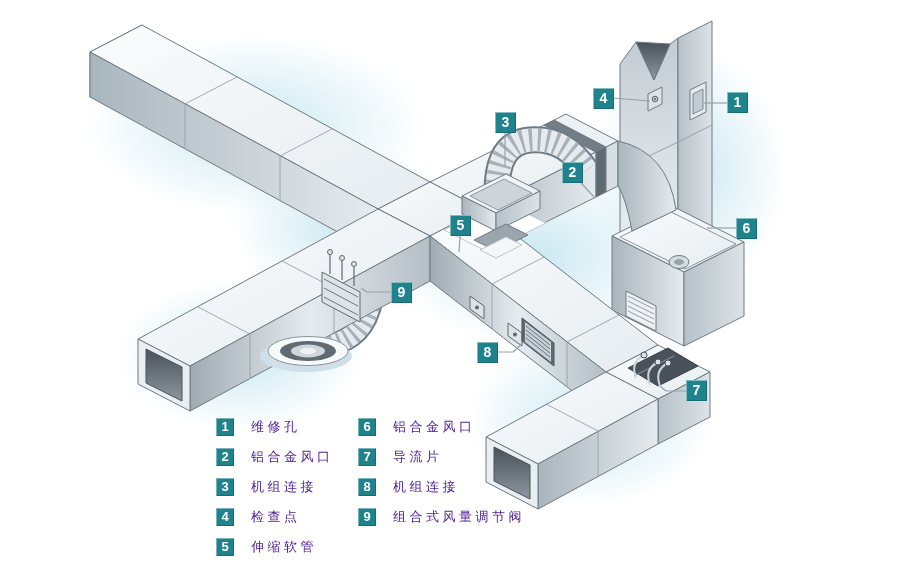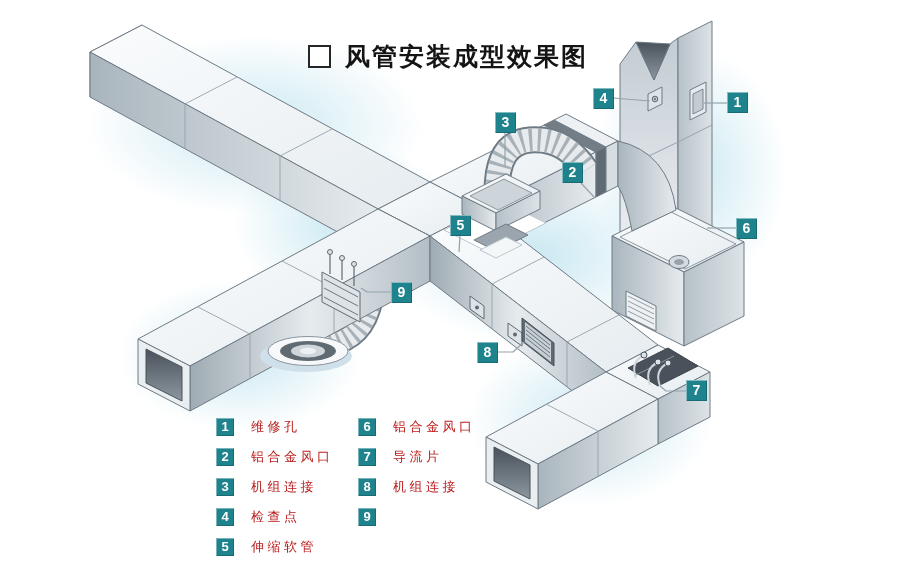--- a/index.html
+++ b/index.html
@@ -11,21 +11,21 @@
   .badge{position:absolute;width:21px;height:21px;background:#1e838c;color:#fff;
          font-weight:bold;font-size:14px;line-height:21px;text-align:center;z-index:5;
          box-shadow:inset 1px 1px 0 rgba(255,255,255,.45), inset -1px -1px 0 rgba(0,0,0,.18);}
   .title{position:absolute;left:308px;top:40px;display:flex;align-items:center;gap:14px;z-index:6;}
   .chk{width:19px;height:19px;border:2.5px solid #262626;display:inline-block;background:#fff;}
   .title-text{font-size:25px;font-weight:bold;letter-spacing:2px;color:#141414;white-space:nowrap;}
   .lg-item{position:absolute;display:flex;align-items:center;gap:17px;z-index:6;}
   .lg-badge{width:18px;height:18px;background:#1e838c;color:#fff;font-size:13px;font-weight:bold;
             line-height:18px;text-align:center;flex:0 0 auto;
             box-shadow:inset 1px 1px 0 rgba(255,255,255,.4), inset -1px -1px 0 rgba(0,0,0,.18);}
-  .lg-label{font-size:13px;color:#b91c1c;letter-spacing:3.5px;white-space:nowrap;}
+  .lg-label{font-size:13px;color:#4c1d95;letter-spacing:3.5px;white-space:nowrap;}
 </style>
 </head>
 <body>
 
 <div id="stage">
 
   <div class="glow" style="left:20px;top:0;width:470px;height:250px"></div>
   <div class="glow" style="left:330px;top:130px;width:410px;height:250px"></div>
   <div class="glow" style="left:555px;top:0;width:270px;height:340px"></div>
   <div class="glow" style="left:70px;top:250px;width:340px;height:210px"></div>
@@ -245,24 +245,20 @@
   <div class="badge" style="left:727px;top:92px">1</div>
   <div class="badge" style="left:562px;top:162px">2</div>
   <div class="badge" style="left:495px;top:112px">3</div>
   <div class="badge" style="left:593px;top:88px">4</div>
   <div class="badge" style="left:450px;top:215px">5</div>
   <div class="badge" style="left:736px;top:218px">6</div>
   <div class="badge" style="left:686px;top:380px">7</div>
   <div class="badge" style="left:477px;top:342px">8</div>
   <div class="badge" style="left:391px;top:282px">9</div>
 
-  <div class="title">
-    <span class="chk"></span>
-    <span class="title-text">风管安装成型效果图</span>
-  </div>
 
   <div class="lg-item" style="left:216px;top:418px">
     <span class="lg-badge">1</span>
     <span class="lg-label">维修孔</span>
   </div>
   <div class="lg-item" style="left:216px;top:448px">
     <span class="lg-badge">2</span>
     <span class="lg-label">铝合金风口</span>
   </div>
   <div class="lg-item" style="left:216px;top:478px">
@@ -284,15 +280,16 @@
   <div class="lg-item" style="left:358px;top:448px">
     <span class="lg-badge">7</span>
     <span class="lg-label">导流片</span>
   </div>
   <div class="lg-item" style="left:358px;top:478px">
     <span class="lg-badge">8</span>
     <span class="lg-label">机组连接</span>
   </div>
   <div class="lg-item" style="left:358px;top:508px">
     <span class="lg-badge">9</span>
+    <span class="lg-label">组合式风量调节阀</span>
   </div>
 
 </div>
 
 </body></html>

